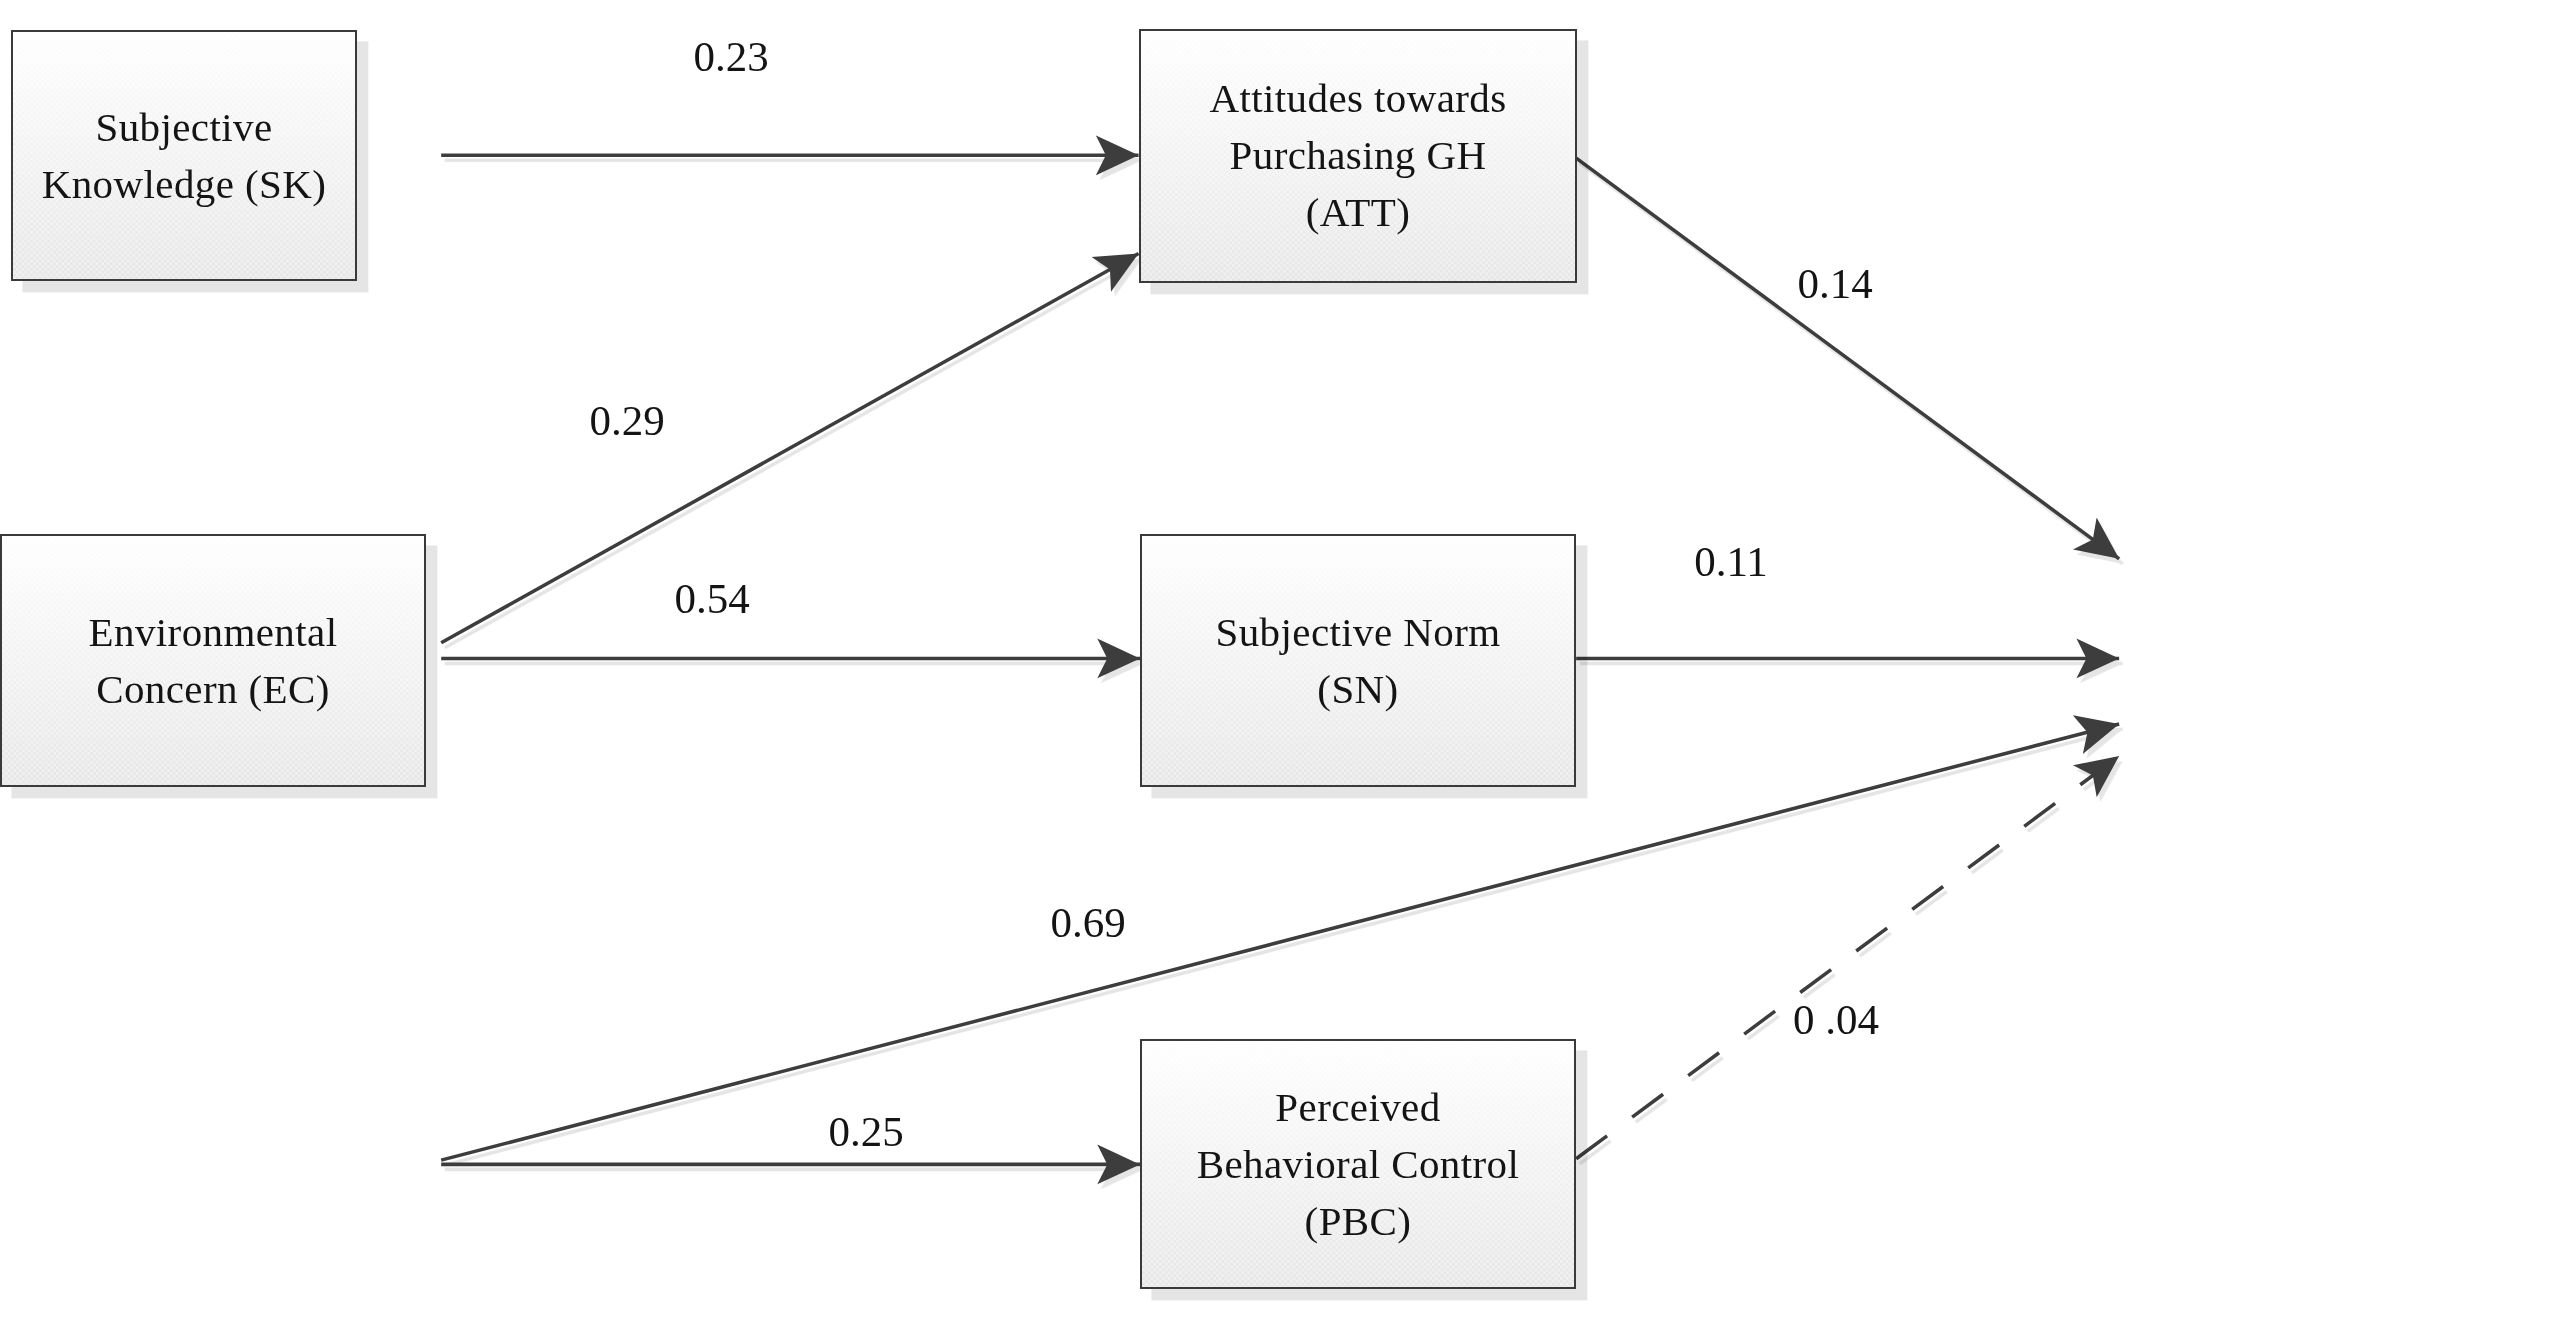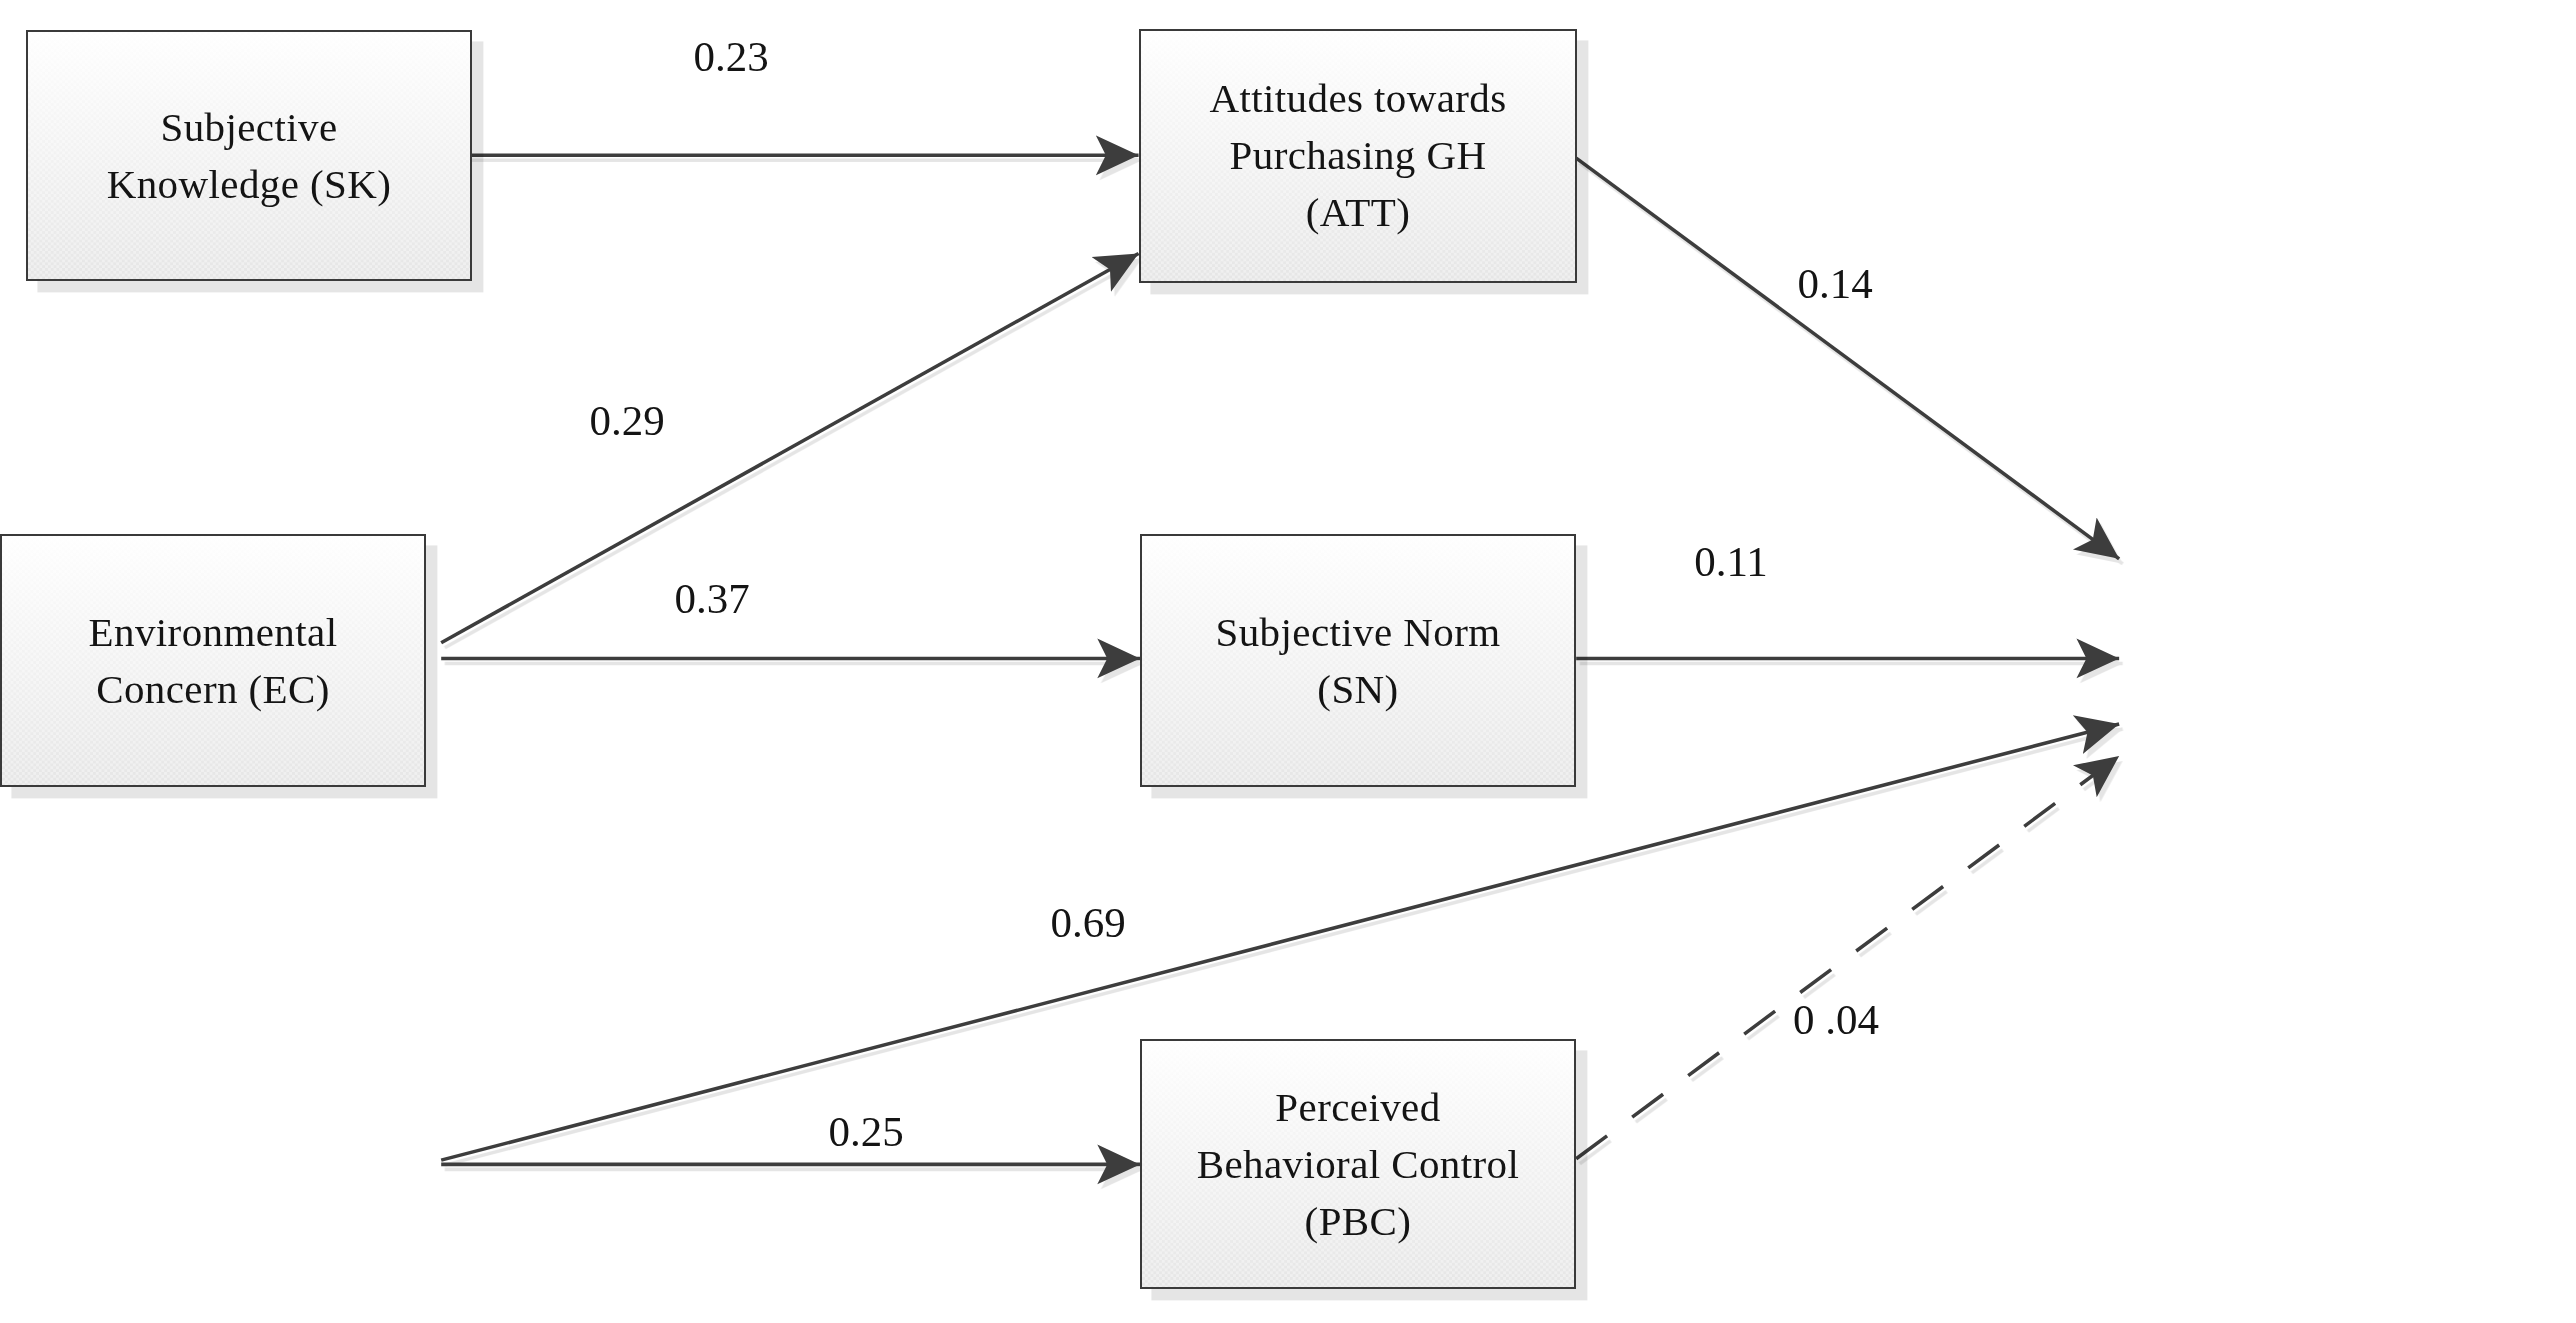--- a/index.html
+++ b/index.html
@@ -80,37 +80,37 @@
   <line x1="620" y1="218" x2="1600" y2="218" class="edge-line" marker-end="url(#arrowhead)"></line>
       <line x1="620" y1="903" x2="1600" y2="356" class="edge-line" marker-end="url(#arrowhead)"></line>
       <line x1="620" y1="925" x2="1602" y2="925" class="edge-line" marker-end="url(#arrowhead)"></line>
       <line x1="2215" y1="222" x2="2978" y2="785" class="edge-line" marker-end="url(#arrowhead)"></line>
       <line x1="2215" y1="925" x2="2978" y2="925" class="edge-line" marker-end="url(#arrowhead)"></line>
       <line x1="620" y1="1630" x2="2978" y2="1017" class="edge-line" marker-end="url(#arrowhead)"></line>
       <line x1="620" y1="1636" x2="1602" y2="1636" class="edge-line" marker-end="url(#arrowhead)"></line>
       <line x1="2215" y1="1628" x2="2978" y2="1062" class="edge-line dashed" marker-end="url(#arrowhead)"></line>
     </svg>
 
-<div class="node" style="left: 26px; top: 30px; width: 446px; height: 251px;">
+<div class="node" style="left: 11px; top: 30px; width: 346px; height: 251px;">
       <div class="node-label">Subjective<br>Knowledge (SK)</div>
     </div>
     <div class="node" style="left: 1139px; top: 28.5px; width: 438px; height: 254px;">
       <div class="node-label">Attitudes towards<br>Purchasing GH<br>(ATT)</div>
     </div>
     <div class="node" style="left: 0; top: 534px; width: 426px; height: 253px;">
       <div class="node-label">Environmental<br>Concern (EC)</div>
     </div>
     <div class="node" style="left: 1140px; top: 534px; width: 436px; height: 253px;">
       <div class="node-label">Subjective Norm<br>(SN)</div>
     </div>
     <div class="node" style="left: 1140px; top: 1039px; width: 436px; height: 250px;">
       <div class="node-label">Perceived<br>Behavioral Control<br>(PBC)</div>
     </div>
     <div class="edge-label" style="left: 731px; top: 56px;">0.23</div>
     <div class="edge-label" style="left: 627px; top: 420px;">0.29</div>
-    <div class="edge-label" style="left: 712px; top: 598px;">0.37</div>
+    <div class="edge-label" style="left: 712px; top: 598px;">0.54</div>
     <div class="edge-label" style="left: 1835px; top: 283px;">0.14</div>
     <div class="edge-label" style="left: 1731px; top: 561px;">0.11</div>
     <div class="edge-label" style="left: 1088px; top: 922px; text-align: right;">0.69</div>
     <div class="edge-label" style="left: 866px; top: 1131px;">0.25</div>
     <div class="edge-label" style="left: 1836px; top: 1019px;">0 .04</div>
   </div>
 
 
 </body></html>

